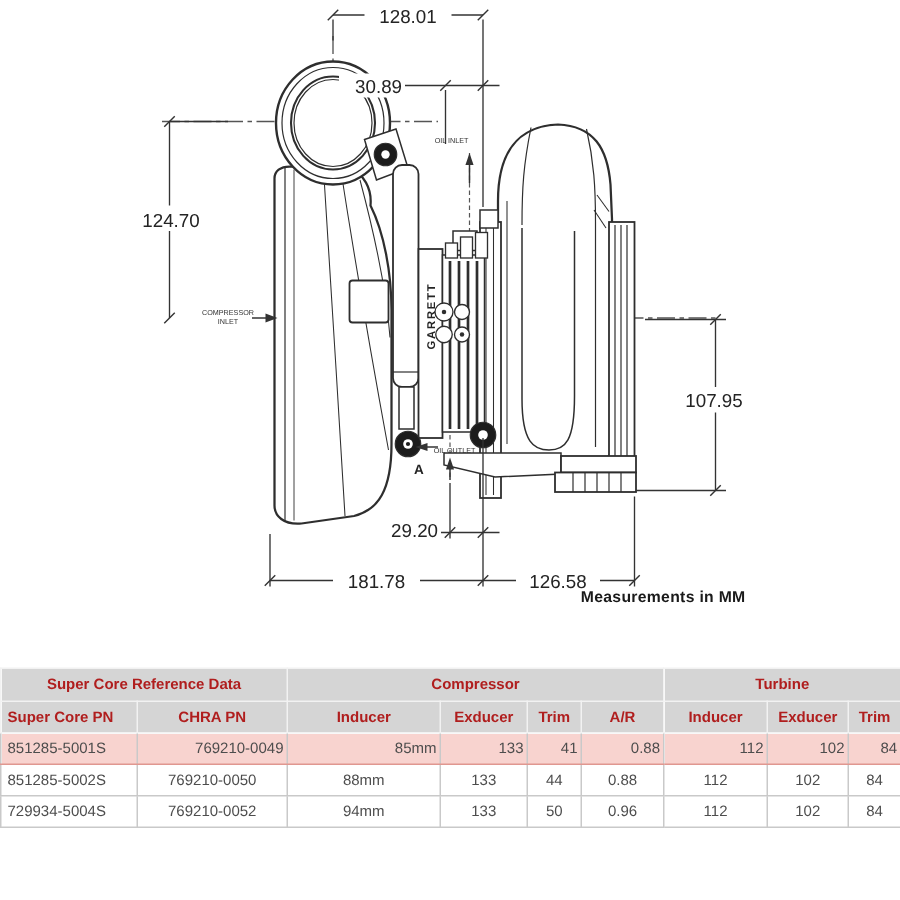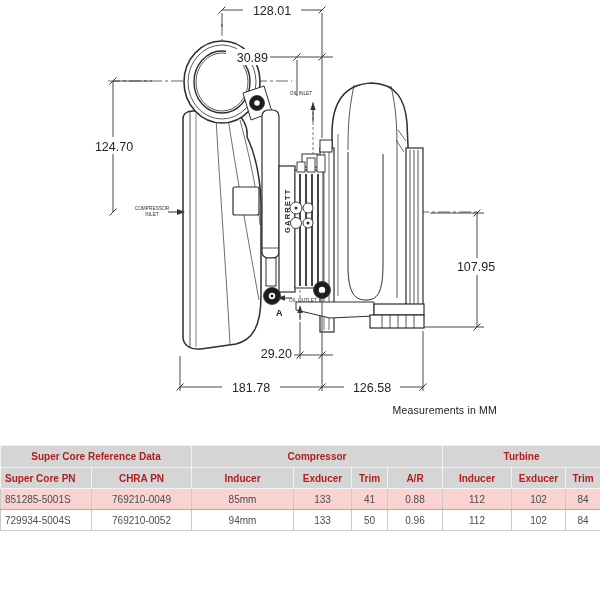--- a/index.html
+++ b/index.html
@@ -2,38 +2,38 @@
 <html><head>
 <meta charset="utf-8">
 <style>
   html,body{margin:0;padding:0;background:#fff;}
   .screen{
     position:relative;width:600px;height:600px;background:#fff;overflow:hidden;
     font-family:"Liberation Sans",sans-serif;
   }
   .drawing{position:absolute;left:0;top:0;width:600px;height:414px;}
   .mm-note{
-    position:absolute;left:0;top:404px;width:497px;text-align:right;
-    font-size:10.5px;color:#1a1a1a;letter-spacing:.2px;
+    position:absolute;left:0;top:392px;width:497px;text-align:right;
+    font-size:10.5px;color:#1a1a1a;letter-spacing:.2px;font-weight:bold;
   }
   table.spec{
     position:absolute;left:0;top:445px;width:600px;
     border-collapse:collapse;table-layout:fixed;font-size:10px;
   }
   table.spec td,table.spec th{
     height:20px;padding:0 2px;text-align:center;vertical-align:middle;
     border:1px solid #c9c9c9;color:#4d4d4d;font-weight:normal;
     overflow:hidden;white-space:nowrap;
   }
   table.spec th{
     background:#d5d5d5;color:#b01e1e;font-weight:bold;border:1px solid #f2f2f2;
   }
   table.spec th.grp{height:21px;}
   table.spec td.left,table.spec th.left{text-align:left;padding-left:4px;}
-  tr.hl td{background:#f8d3cf;border-top:1px solid #e09790;border-bottom:1px solid #e09790;}
+  tr.hl td{background:#f8d3cf;border-top:1px solid #e09790;border-bottom:1px solid #e09790;text-align:right;}
   svg text{fill:#242424;}
   .dimtxt{font-size:12.5px;}
   .tinytxt{font-size:4.8px;fill:#333;}
 </style>
 </head>
 <body>
 
 <div class="screen">
 
   <svg class="drawing" viewBox="0 0 600 414">
@@ -251,20 +251,31 @@
         <td>769210-0049</td>
         <td>85mm</td>
         <td>133</td>
         <td>41</td>
         <td>0.88</td>
         <td>112</td>
         <td>102</td>
         <td>84</td>
       </tr>
       <tr>
+        <td class="left">851285-5002S</td>
+        <td>769210-0050</td>
+        <td>88mm</td>
+        <td>133</td>
+        <td>44</td>
+        <td>0.88</td>
+        <td>112</td>
+        <td>102</td>
+        <td>84</td>
+      </tr>
+      <tr>
         <td class="left">729934-5004S</td>
         <td>769210-0052</td>
         <td>94mm</td>
         <td>133</td>
         <td>50</td>
         <td>0.96</td>
         <td>112</td>
         <td>102</td>
         <td>84</td>
       </tr>

